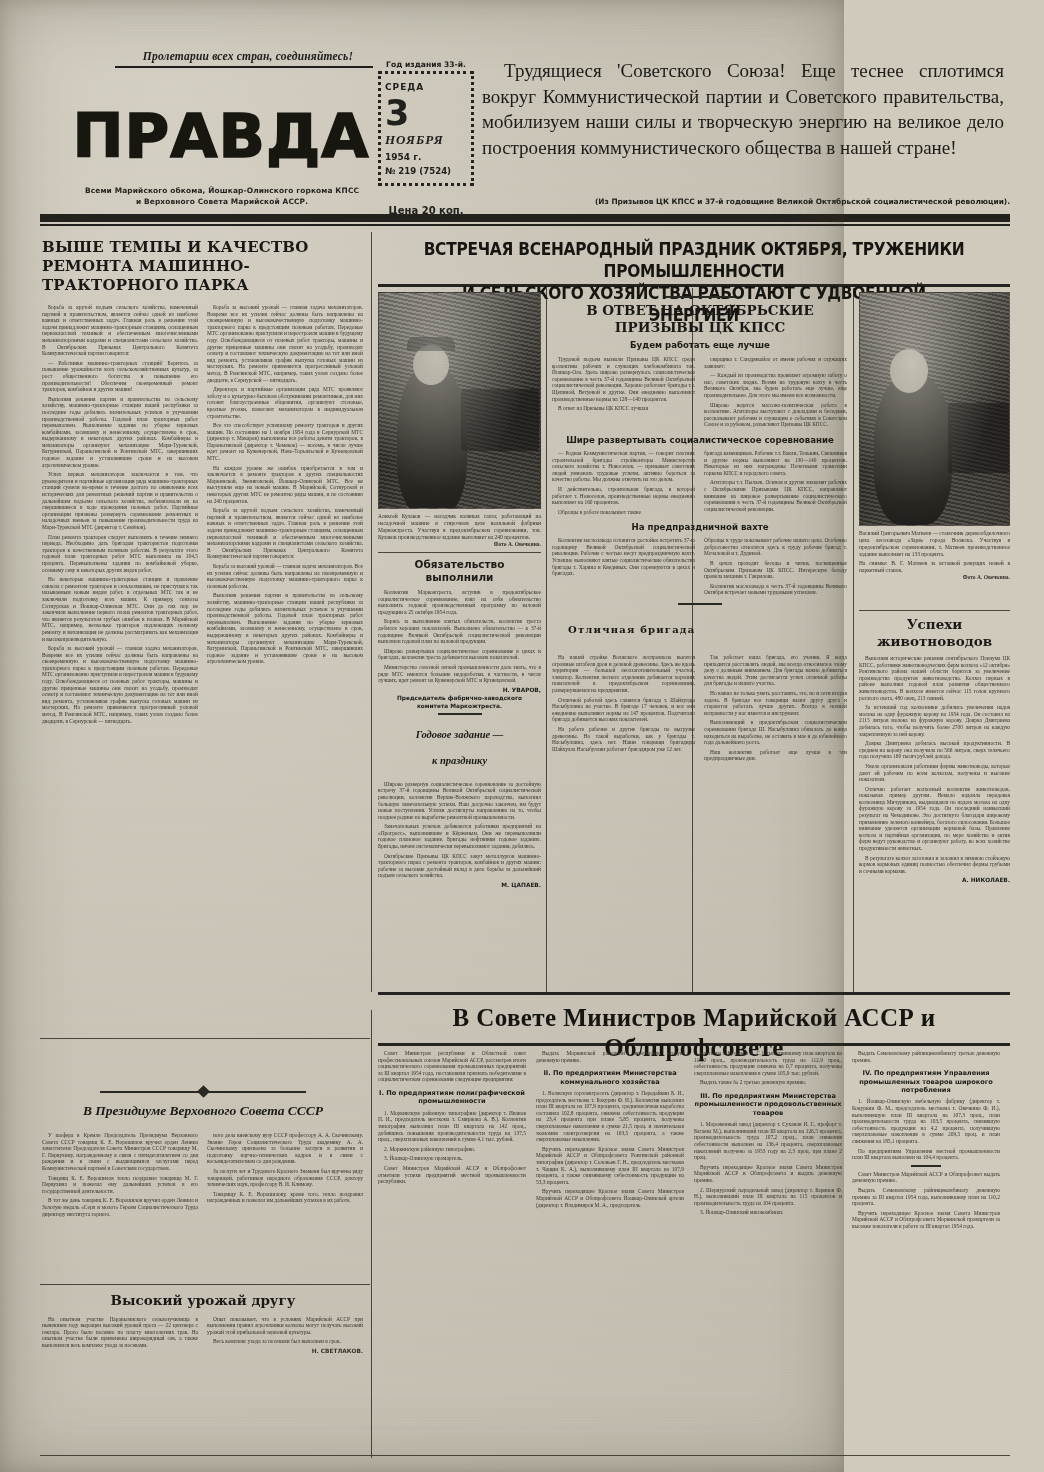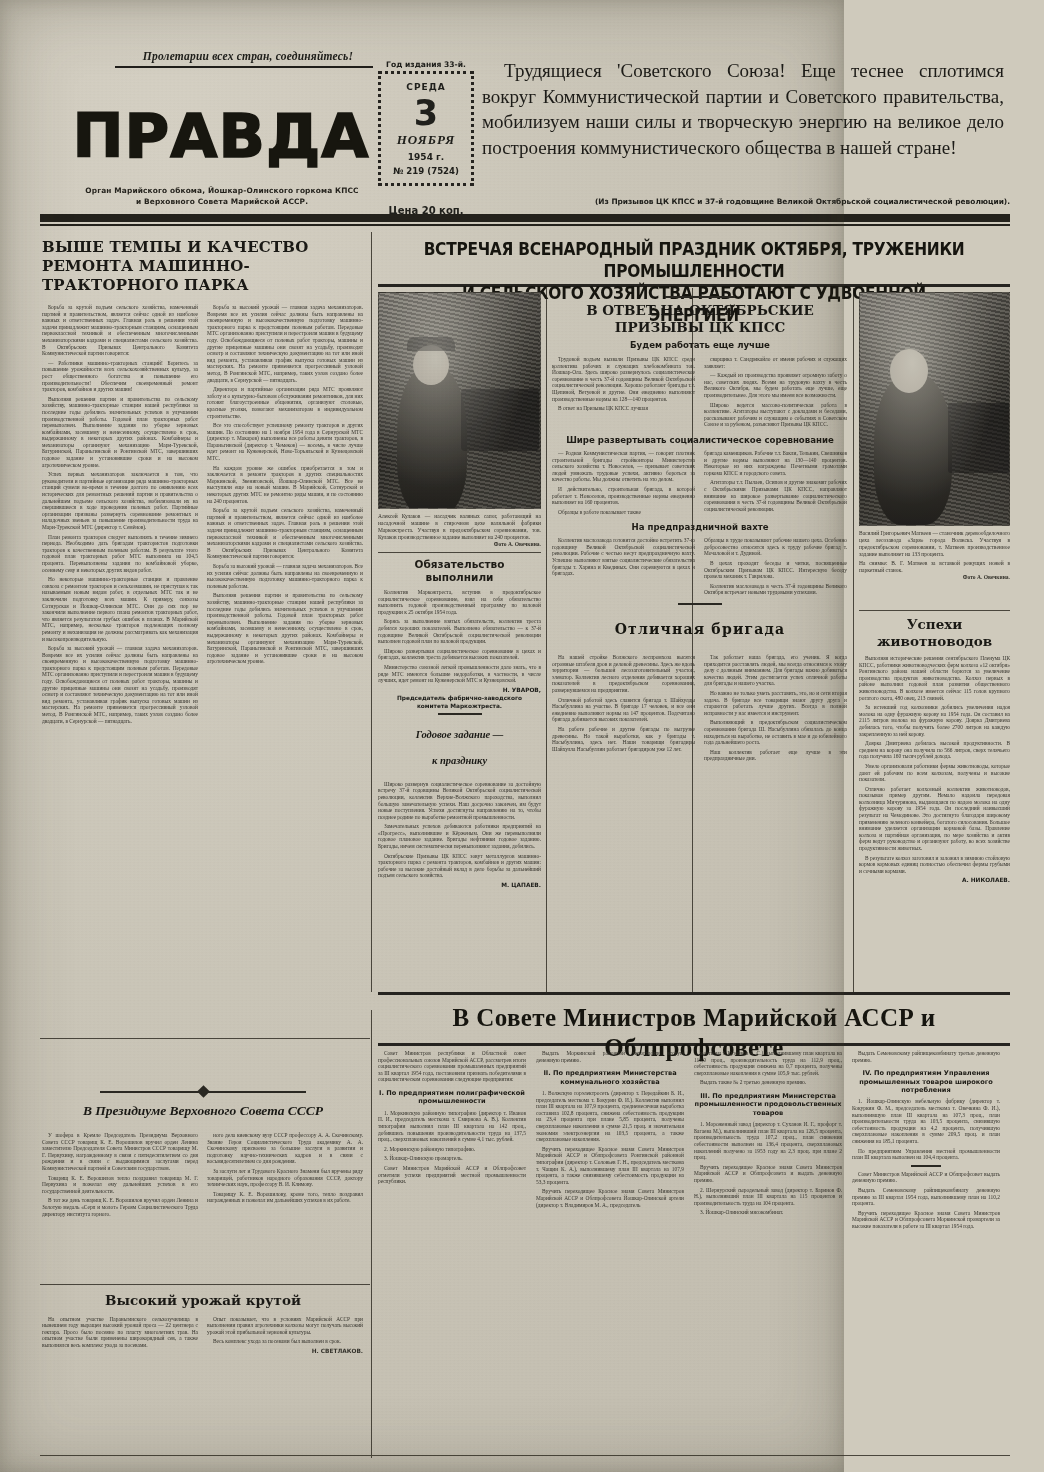--- a/index.html
+++ b/index.html
@@ -51,21 +51,21 @@
     position:absolute;left:66px;top:186px;width:312px;text-align:center;
     font-family:"DejaVu Sans", sans-serif;font-weight:bold;
     font-size:7.4px;line-height:10.5px;letter-spacing:.15px;color:#26241e;
   }
   .datebox{position:absolute;left:378px;top:60px;width:96px;}
   .datebox .year{
     text-align:center;font-family:"DejaVu Sans",sans-serif;font-weight:bold;
     font-size:7.6px;margin-bottom:2px;
   }
   .datebox .frame{
-    border:3px dotted #262420;padding:8px 4px 7px;text-align:center;background:transparent;
+    border:3px dotted #262420;padding:8px 4px 7px;text-align:left;background:transparent;
   }
   .datebox .dow{font-family:"DejaVu Sans",sans-serif;font-weight:bold;font-size:9px;letter-spacing:1px;}
   .datebox .day{font-family:"DejaVu Sans",sans-serif;font-weight:bold;font-size:35px;line-height:38px;margin:2px 0 0;}
   .datebox .month{font-style:italic;font-weight:bold;font-size:13px;font-family:"Liberation Serif",serif;letter-spacing:1px;}
   .datebox .yr{font-family:"DejaVu Sans",sans-serif;font-weight:bold;font-size:9px;margin-top:4px;}
   .datebox .num{font-family:"DejaVu Sans",sans-serif;font-weight:bold;font-size:8.6px;margin-top:4px;}
   .datebox .price{text-align:center;font-family:"DejaVu Sans",sans-serif;font-weight:bold;font-size:10px;margin-top:19px;}
 
   .lead{
     position:absolute;left:482px;top:58px;width:522px;
@@ -108,22 +108,22 @@
   h3.sect{
     font-family:"DejaVu Serif",serif;font-weight:bold;text-align:center;
     font-size:13.5px;line-height:16.5px;margin:0;color:#1a1915;
   }
   h4.sub{
     font-family:"DejaVu Sans",sans-serif;font-weight:bold;text-align:center;
     font-size:8.6px;line-height:11px;margin:0;color:#1e1c16;
   }
   h4.sub.big{font-size:10.5px;line-height:13px;}
   h3.slab{
-    font-family:"DejaVu Serif",serif;font-weight:bold;text-align:center;
-    font-size:14px;line-height:17px;letter-spacing:1.2px;margin:16px;color:#16150f;
+    font-family:"DejaVu Serif",serif;font-weight:bold;text-align:left;
+    font-size:10px;line-height:17px;letter-spacing:1.2px;margin:16px;color:#16150f;
   }
   h3.script{
     font-family:"Liberation Serif",serif;font-style:italic;font-weight:bold;
     text-align:center;font-size:13.5px;line-height:17px;margin:13px;color:#1a1915;
   }
   h3.script.small{font-size:10.5px;line-height:13.5px;}
   h2.banner{
     font-family:"Liberation Serif",serif;font-weight:bold;
     text-align:center;font-size:25px;line-height:30px;margin:0;color:#16150f;letter-spacing:.4px;
   }
@@ -169,21 +169,21 @@
 </head>
 <body>
 
 <div class="page">
 
   <div class="masthead">
     <div class="slogan-top">Пролетарии всех стран, соединяйтесь!</div>
     <div class="slogan-rule"></div>
     <div class="paper-name2">ПРАВДА</div>
     <div class="organ">
-      <div>Орган Марийского обкома, Йошкар-Олинского горкома КПСС</div>
+      <div>Всеми Марийского обкома, Йошкар-Олинского горкома КПСС</div>
       <div>и Верховного Совета Марийской АССР.</div>
     </div>
 
     <div class="datebox">
       <div class="year">Год издания 33-й.</div>
       <div class="frame">
         <div class="dow">СРЕДА</div>
         <div class="day">3</div>
         <div class="month">НОЯБРЯ</div>
         <div class="yr">1954 г.</div>
@@ -249,21 +249,21 @@
       </div>
       <div class="body-col" style="width:156px;">
         <p>ного дела киевскому вузу СССР профессору А. А. Скочинскому. Звание Героя Социалистического Труда академику А. А. Скочинскому присвоено за большие заслуги в развитии и подготовку научно-технических кадров и в связи с восьмидесятилетием со дня рождения.</p>
         <p>За заслуги лет и Трудового Красного Знамени был вручены ряду товарищей, работников народного образования СССР, доктору технических наук, профессору В. И. Климову.</p>
         <p>Товарищу К. Е. Ворошилову, кроме того, тепло поздравил награжденных и пожелал им дальнейших успехов в их работе.</p>
       </div>
     </div>
   </div>
 
   <div style="position:absolute;left:42px;top:1292px;width:322px;">
-    <h3 class="sect">Высокий урожай крутой</h3>
+    <h3 class="sect">Высокий урожай другу</h3>
     <div style="display:flex;gap:9px;margin-top:7px;">
       <div class="body-col" style="width:156px;">
         <p>На опытном участке Параньгинского сельхозучилища в нынешнем году выращен высокий урожай проса — 22 центнера с гектара. Просо было посеяно по пласту многолетних трав. На опытном участке были применены широкорядный сев, а также выполнялся весь комплекс ухода за посевами.</p>
       </div>
       <div class="body-col" style="width:156px;">
         <p>Опыт показывает, что в условиях Марийской АССР при выполнении правил агротехники колхозы могут получать высокий урожай этой прибыльной зерновой культуры.</p>
         <p>Весь комплекс ухода за посевами был выполнен в срок.</p>
         <div class="sig">Н. СВЕТЛАКОВ.</div>
       </div>
     </div>

